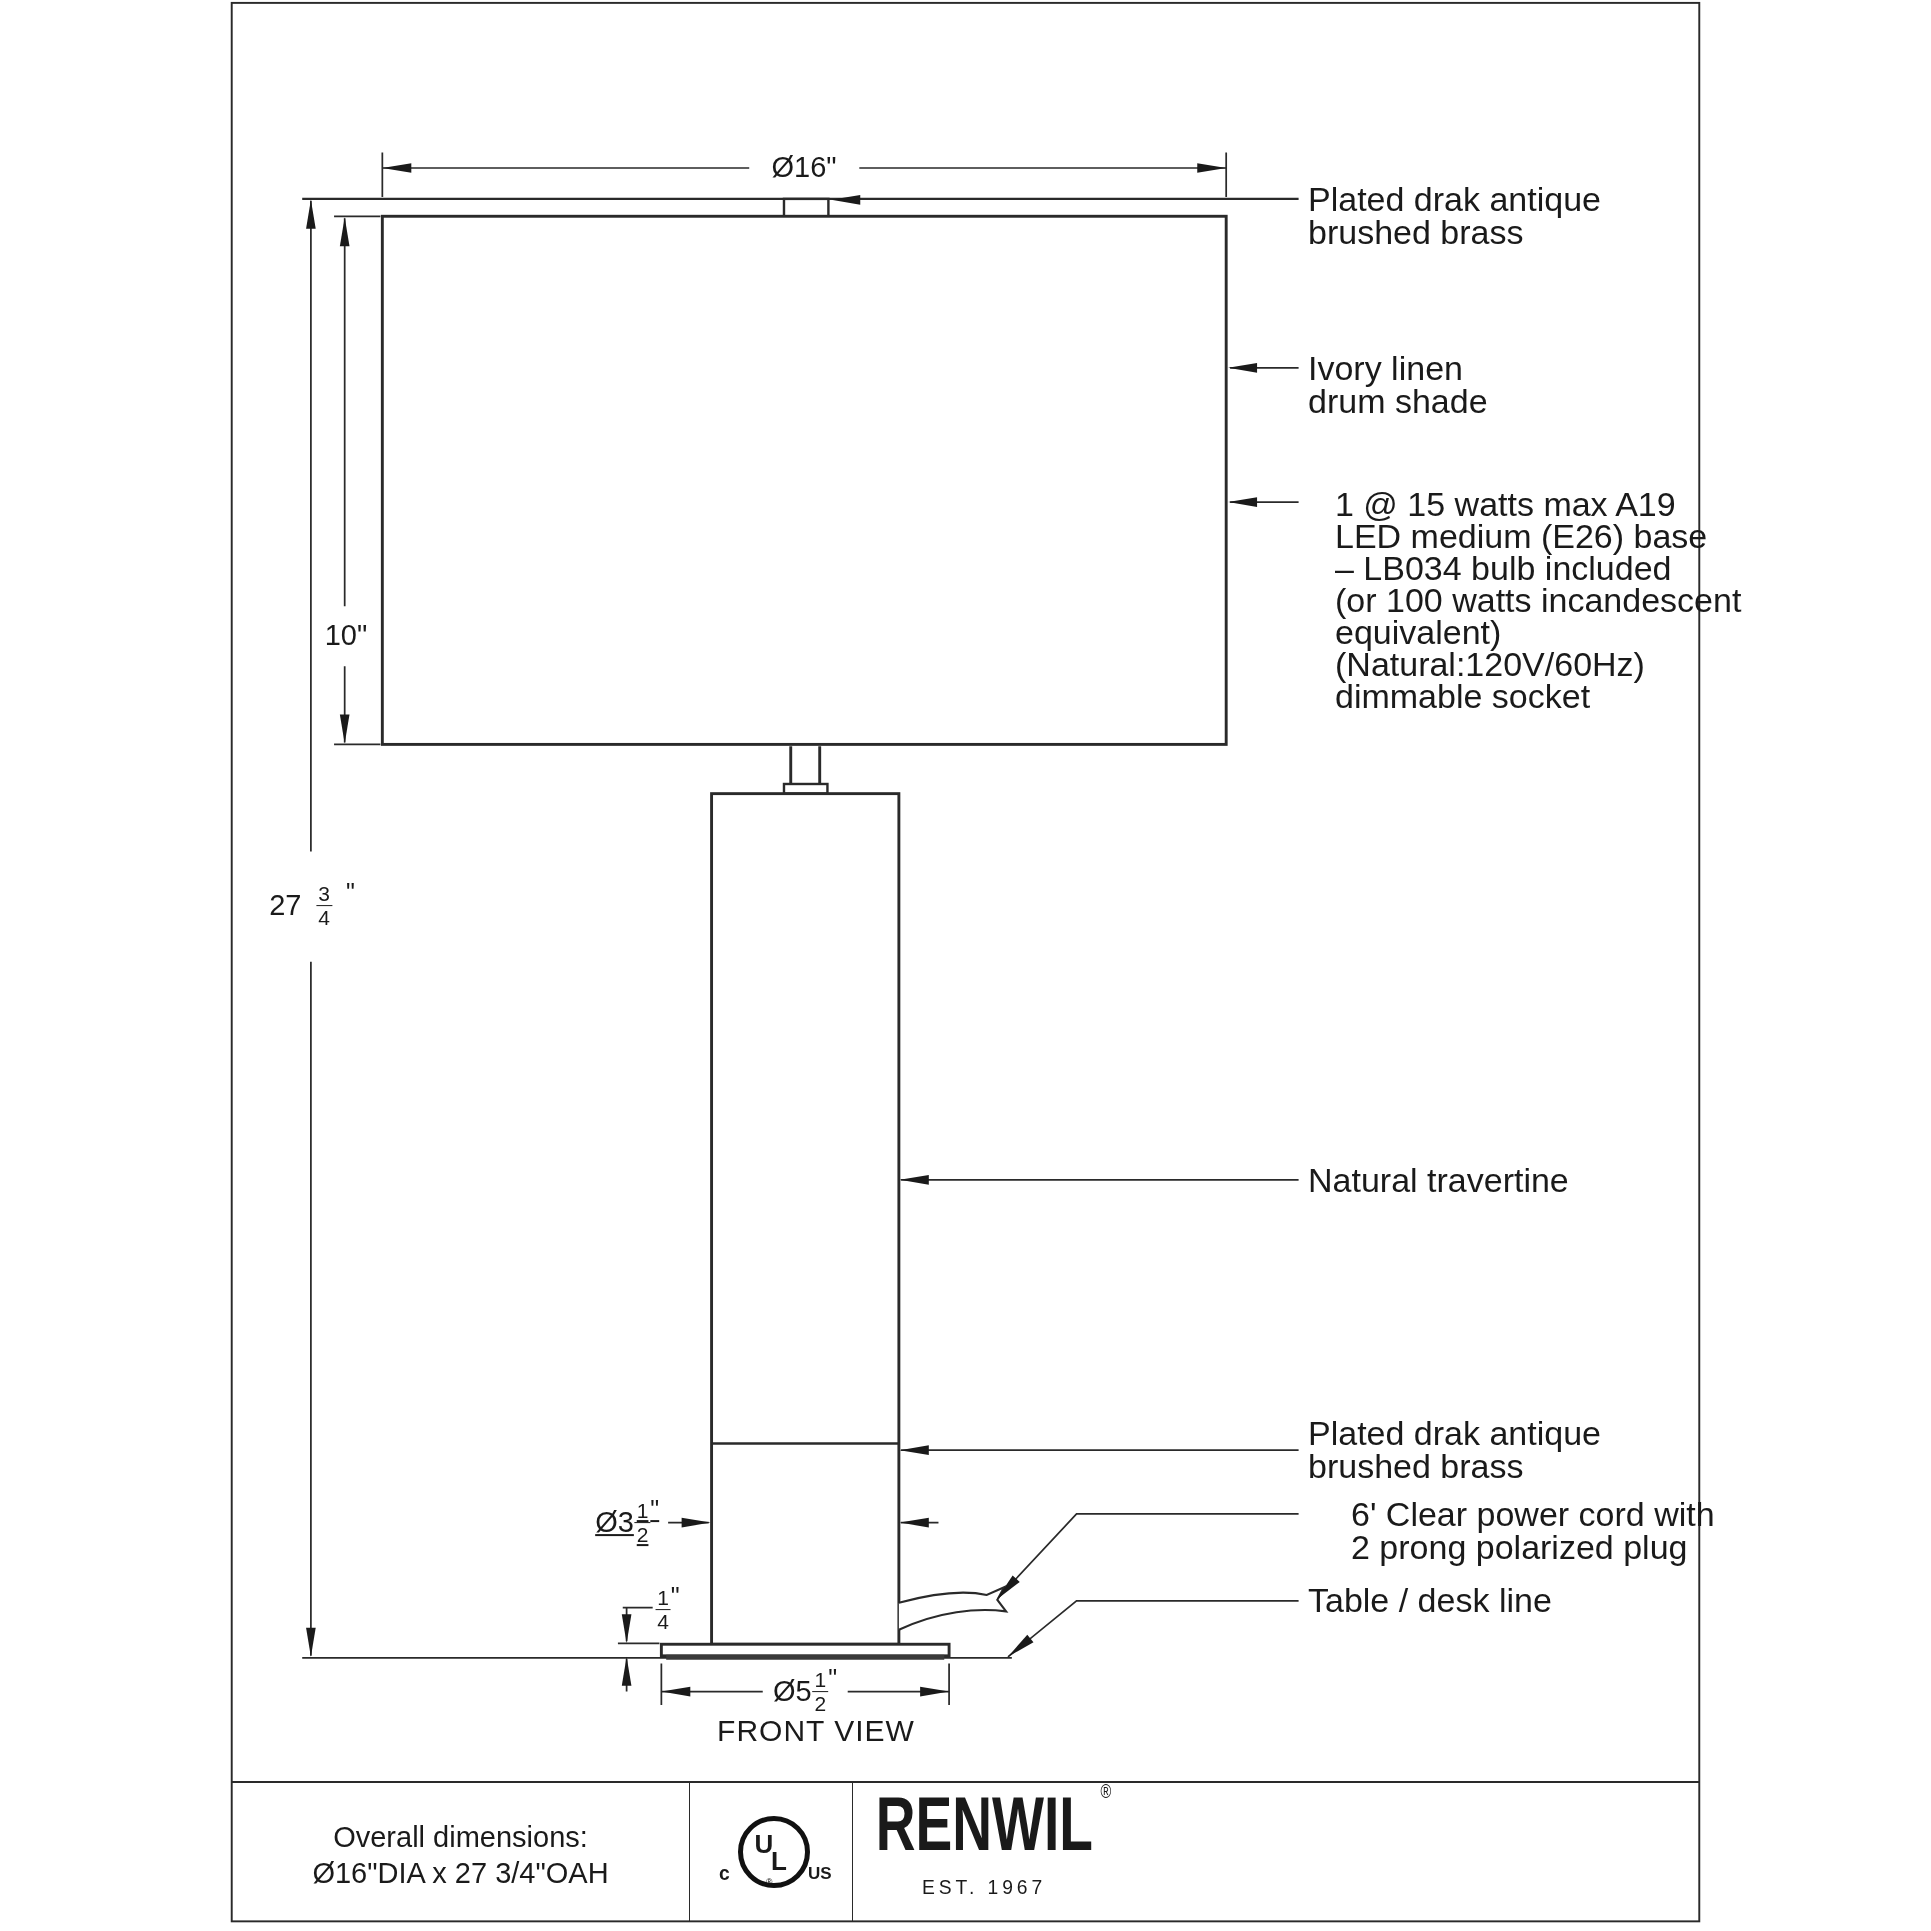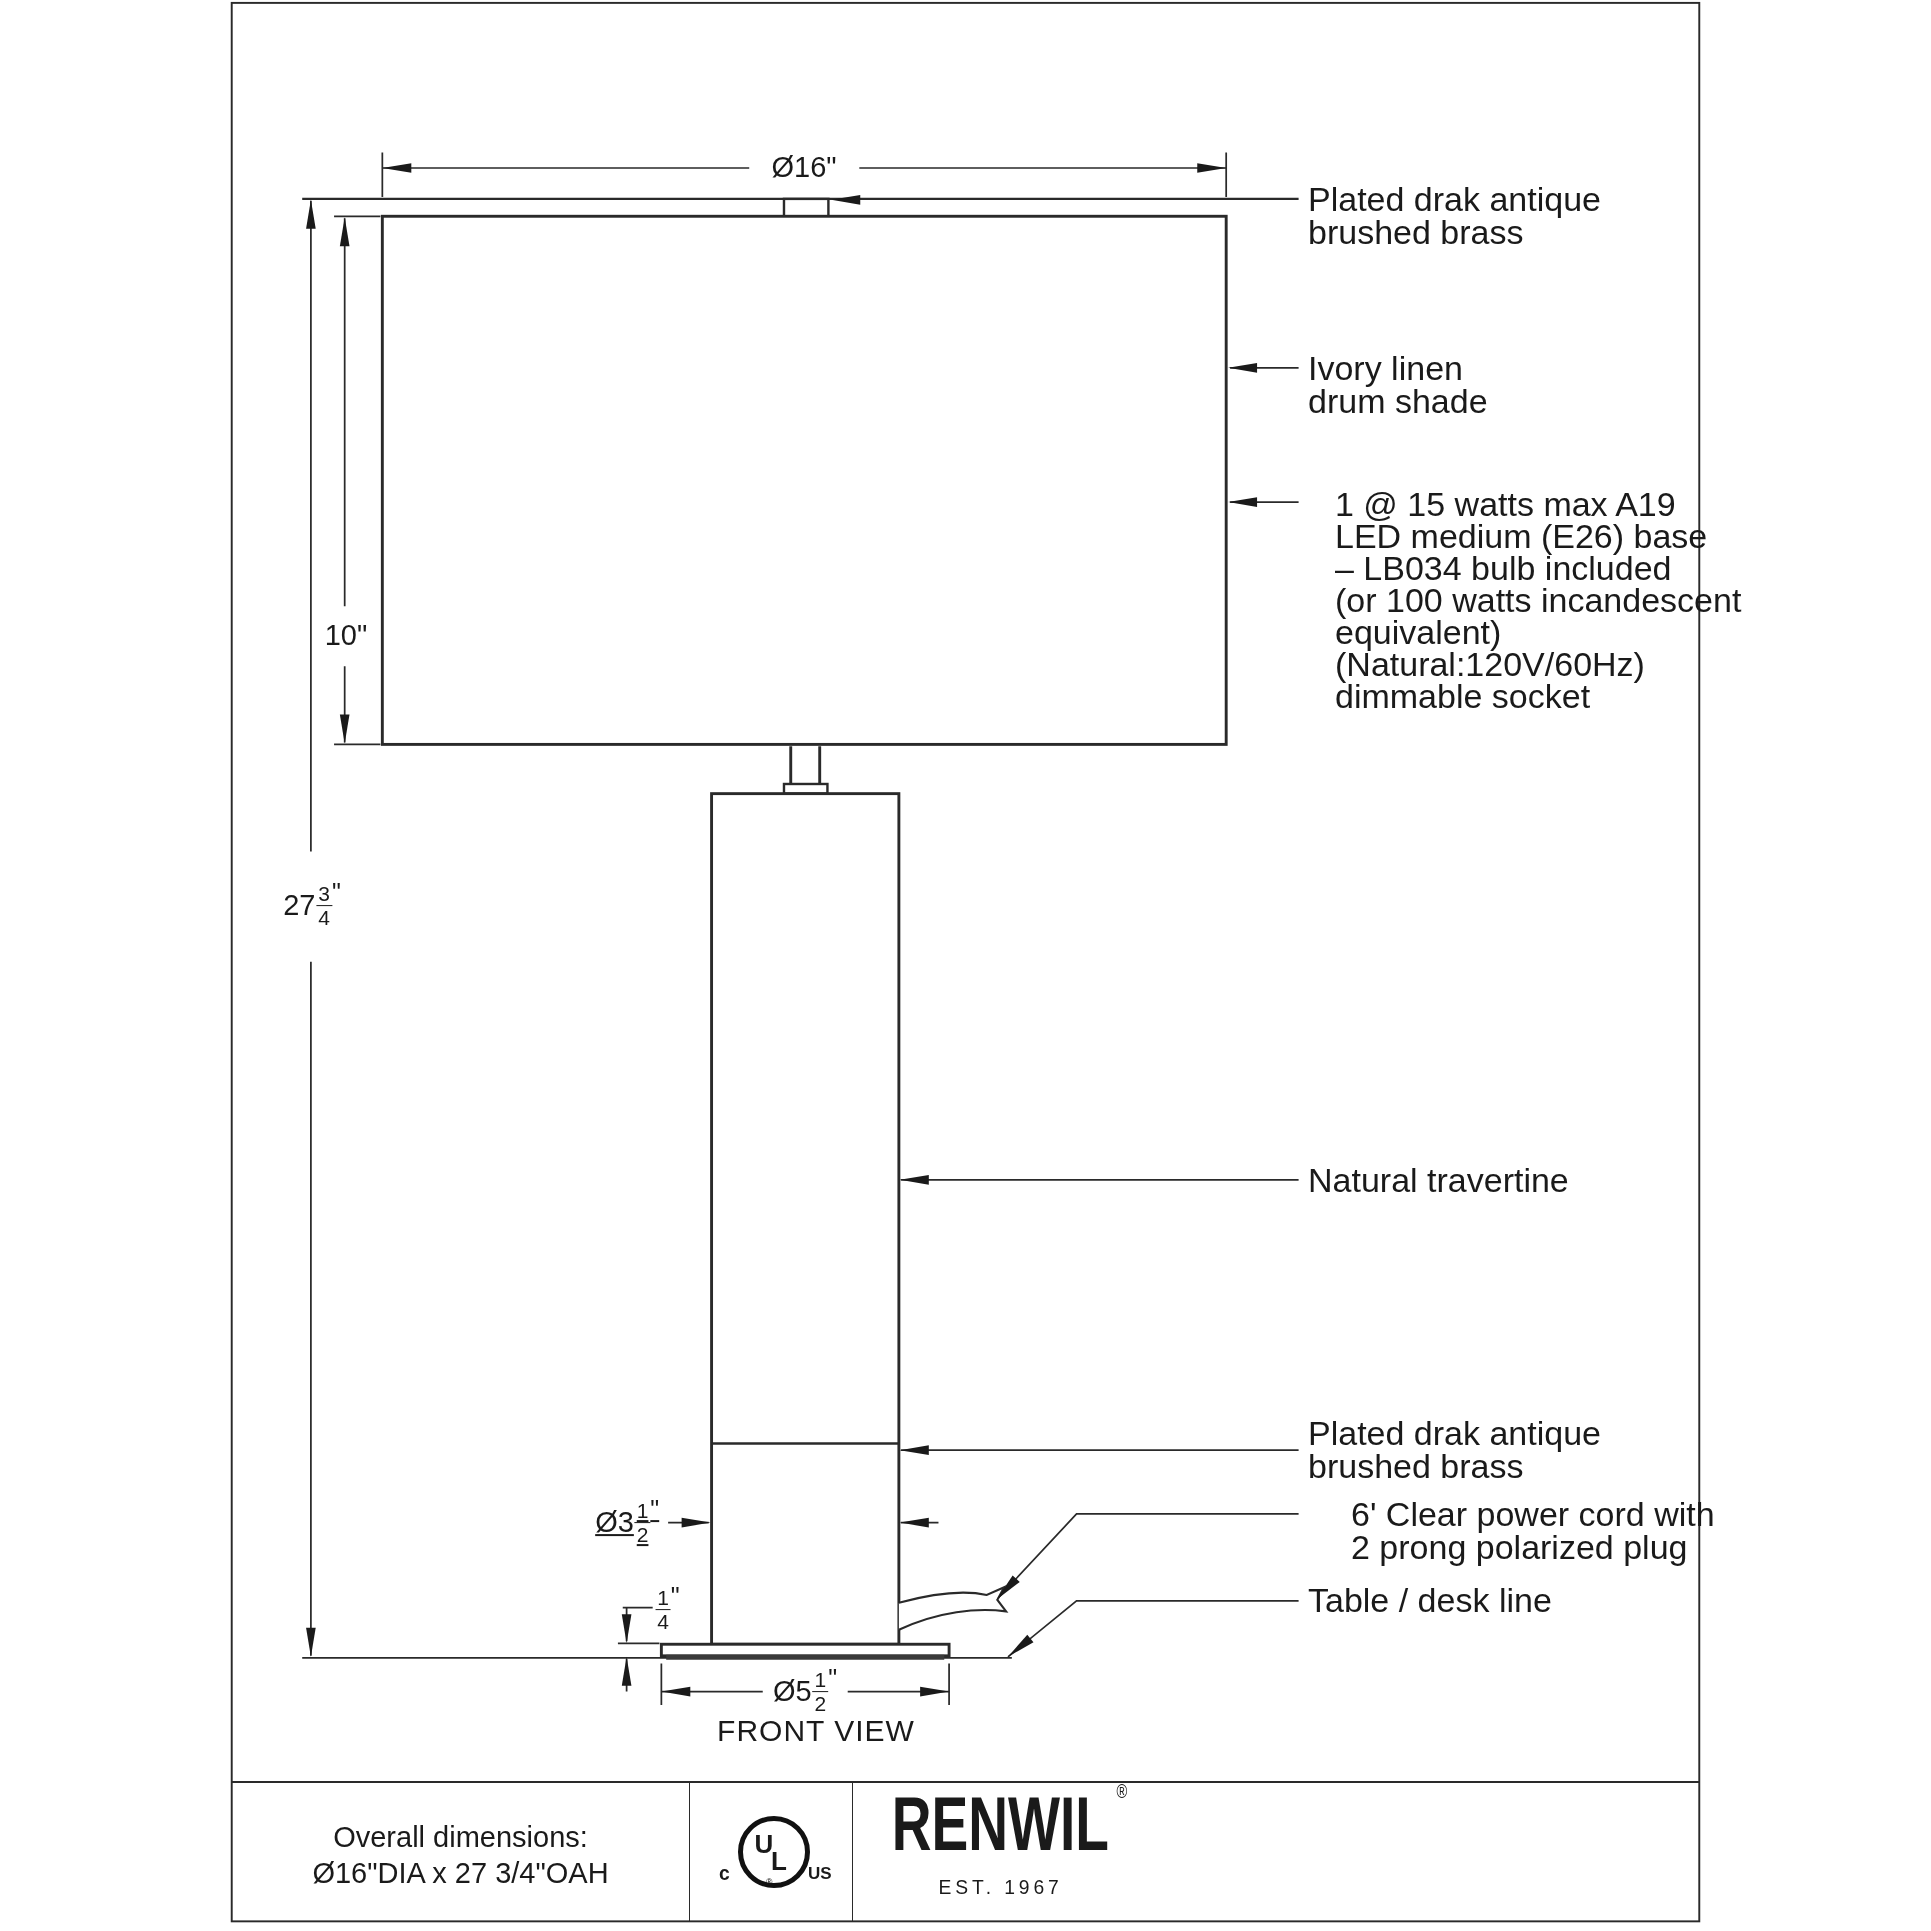--- a/index.html
+++ b/index.html
@@ -115,21 +115,21 @@
       <polygon points="1044,1716 1064,1693.1 1070.4,1700.9"></polygon>
     </g>
   </svg>
 
   <div class="dim ctr" style="left:804px;top:167px;">
     <span>Ø16"</span>
   </div>
   <div class="dim ctr" style="left:346px;top:635px;">
     <span>10"</span>
   </div>
-  <div class="dim ctr" style="left:312px;top:906px;">
+  <div class="dim ctr" style="left:312px;top:906px;gap:14px;">
     <span>27</span>
       <span class="frac">
         <span class="num">3</span>
         <span class="den">4</span>
       </span>
       <span class="qt">"</span>
   </div>
   <div class="dim rgt" style="left:664px;top:1523px;text-decoration:underline;">
     <span>Ø3</span>
       <span class="frac">
@@ -197,21 +197,21 @@
       <div class="ul-logo">
         <div class="ul-c">c</div>
         <div class="ul-circle">
           <div class="ul-u">U</div>
           <div class="ul-l">L</div>
           <div class="ul-reg">®</div>
         </div>
         <div class="ul-us">US</div>
       </div>
     </div>
-    <div class="tcell" style="width:263px;align-items:flex-end;">
+    <div class="tcell" style="width:263px;">
       <div class="brandwrap">
         <div class="renwil"><span>RENWIL</span><span class="reg">®</span></div>
         <div class="est">EST. 1967</div>
       </div>
     </div>
   </div>
 
 </div>
 
 

